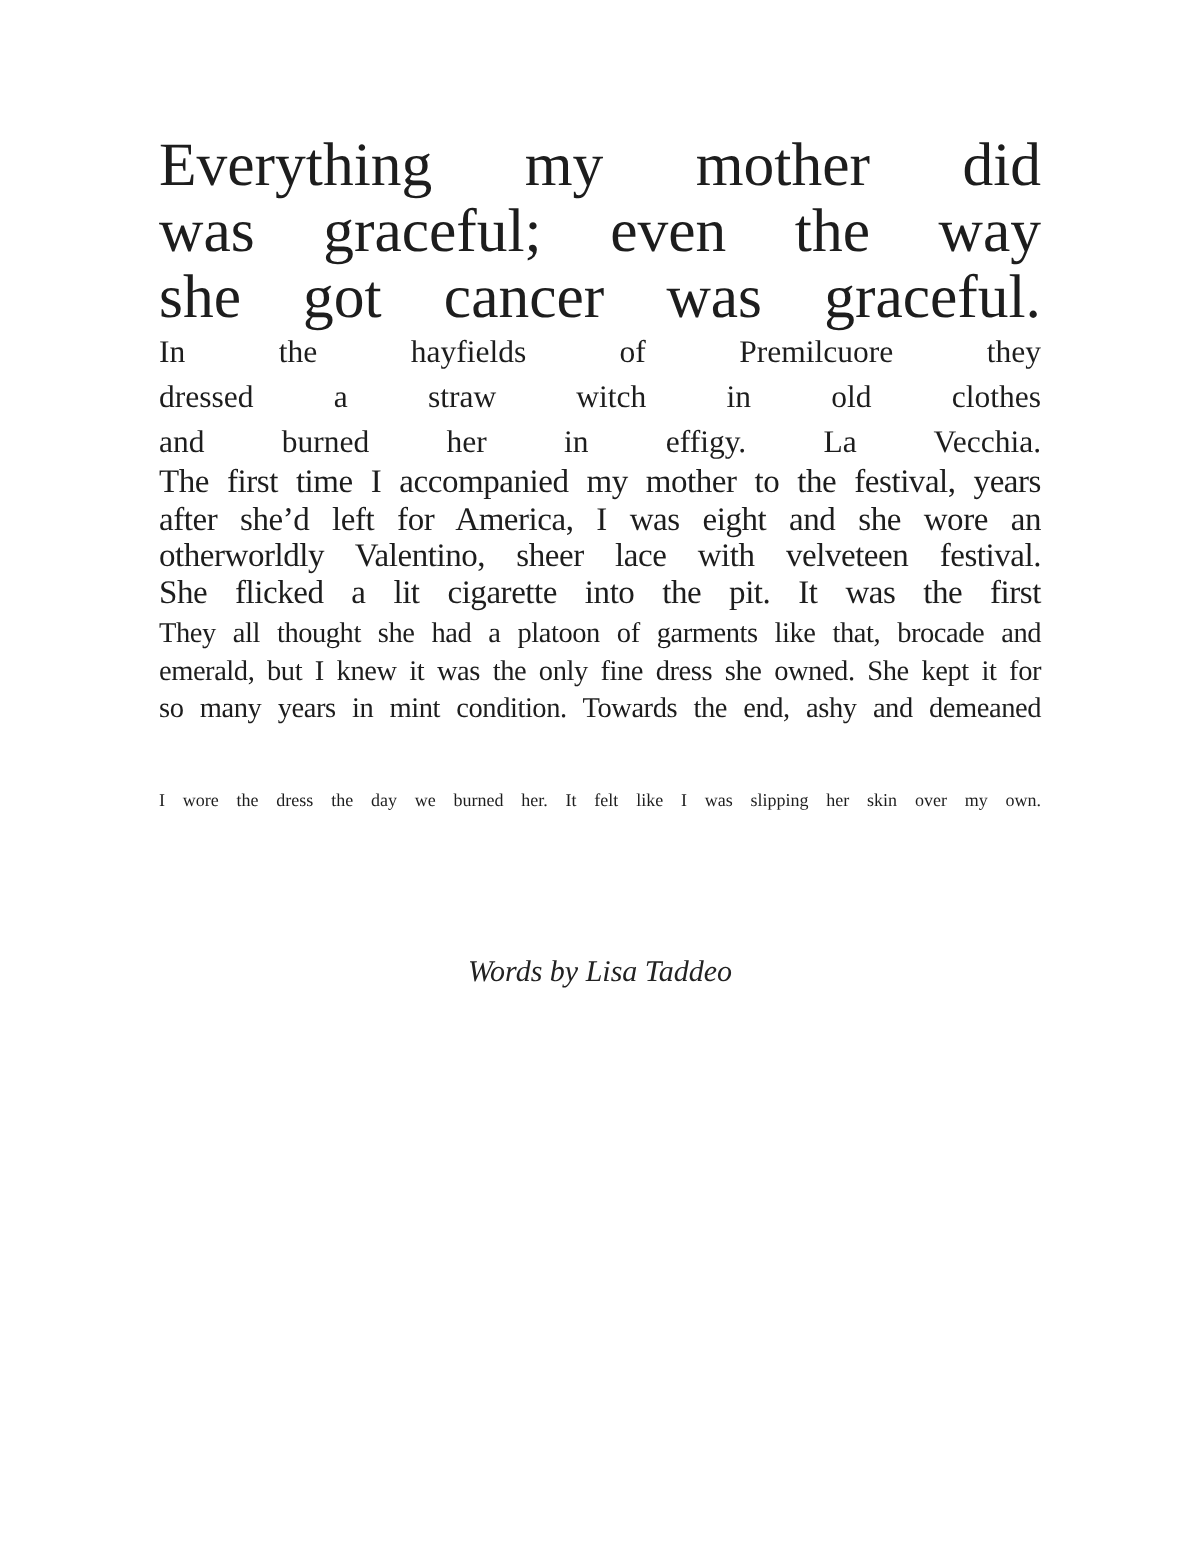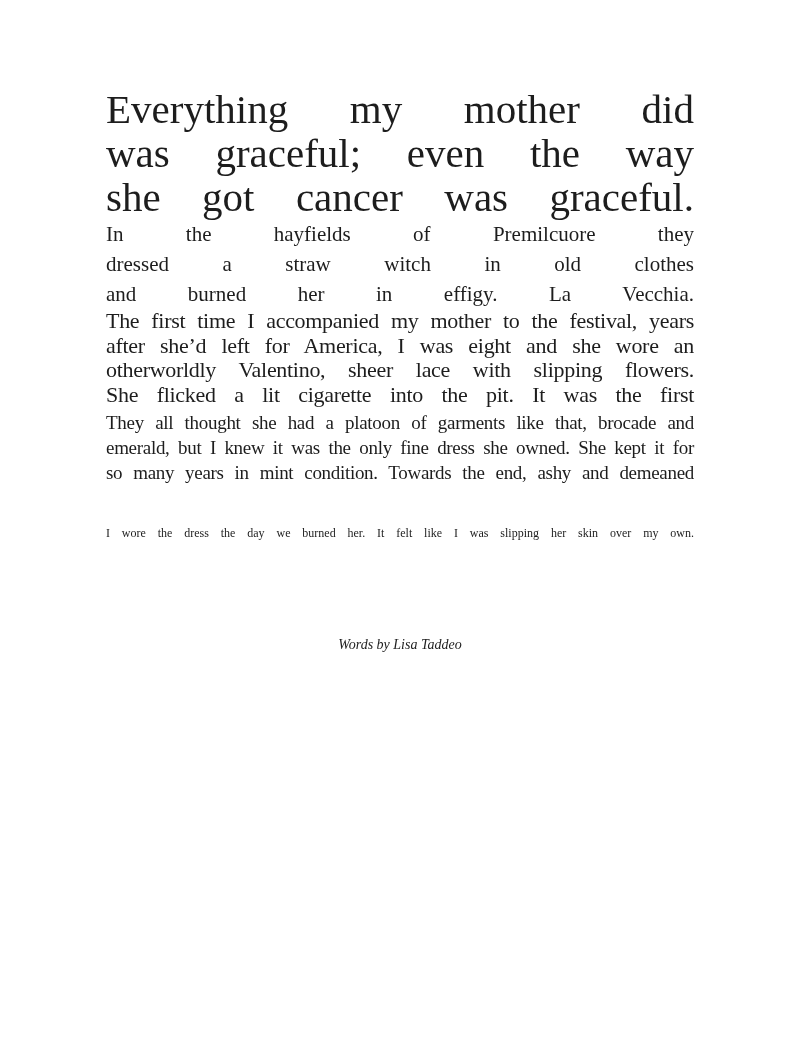--- a/index.html
+++ b/index.html
@@ -33,21 +33,21 @@
   .b3 { font-size: 22px; line-height: 24.5px; letter-spacing: -0.3px; }
   .b4 { font-size: 19px; line-height: 25px; letter-spacing: -0.3px; margin-top: 3px; }
   .b5 { font-size: 12px; line-height: 15px; letter-spacing: 0; margin-top: 41px; }
   .credit {
     position: absolute;
     top: 637px;
     left: 0;
     width: 800px;
     text-align: center;
     font-style: italic;
-    font-size: 14px;
+    font-size: 20px;
     color: #222222;
   }
   .brand {
     position: absolute;
     top: 921px;
     left: 0;
     width: 800px;
     text-align: center;
   }
   .brand .logo-wrap {
@@ -76,21 +76,21 @@
         <div class="line">she got cancer was graceful.</div>
       </div>
       <div class="block b2">
         <div class="line">In the hayfields of Premilcuore they</div>
         <div class="line">dressed a straw witch in old clothes</div>
         <div class="line">and burned her in effigy. La Vecchia.</div>
       </div>
       <div class="block b3">
         <div class="line">The first time I accompanied my mother to the festival, years</div>
         <div class="line">after she’d left for America, I was eight and she wore an</div>
-        <div class="line">otherworldly Valentino, sheer lace with slipping flowers.</div>
+        <div class="line">otherworldly Valentino, sheer lace with velveteen festival.</div>
         <div class="line">She flicked a lit cigarette into the pit. It was the first</div>
       </div>
       <div class="block b4">
         <div class="line">They all thought she had a platoon of garments like that, brocade and</div>
         <div class="line">emerald, but I knew it was the only fine dress she owned. She kept it for</div>
         <div class="line">so many years in mint condition. Towards the end, ashy and demeaned</div>
       </div>
       <div class="block b5">
         <div class="line">I wore the dress the day we burned her. It felt like I was slipping her skin over my own.</div>
       </div>

